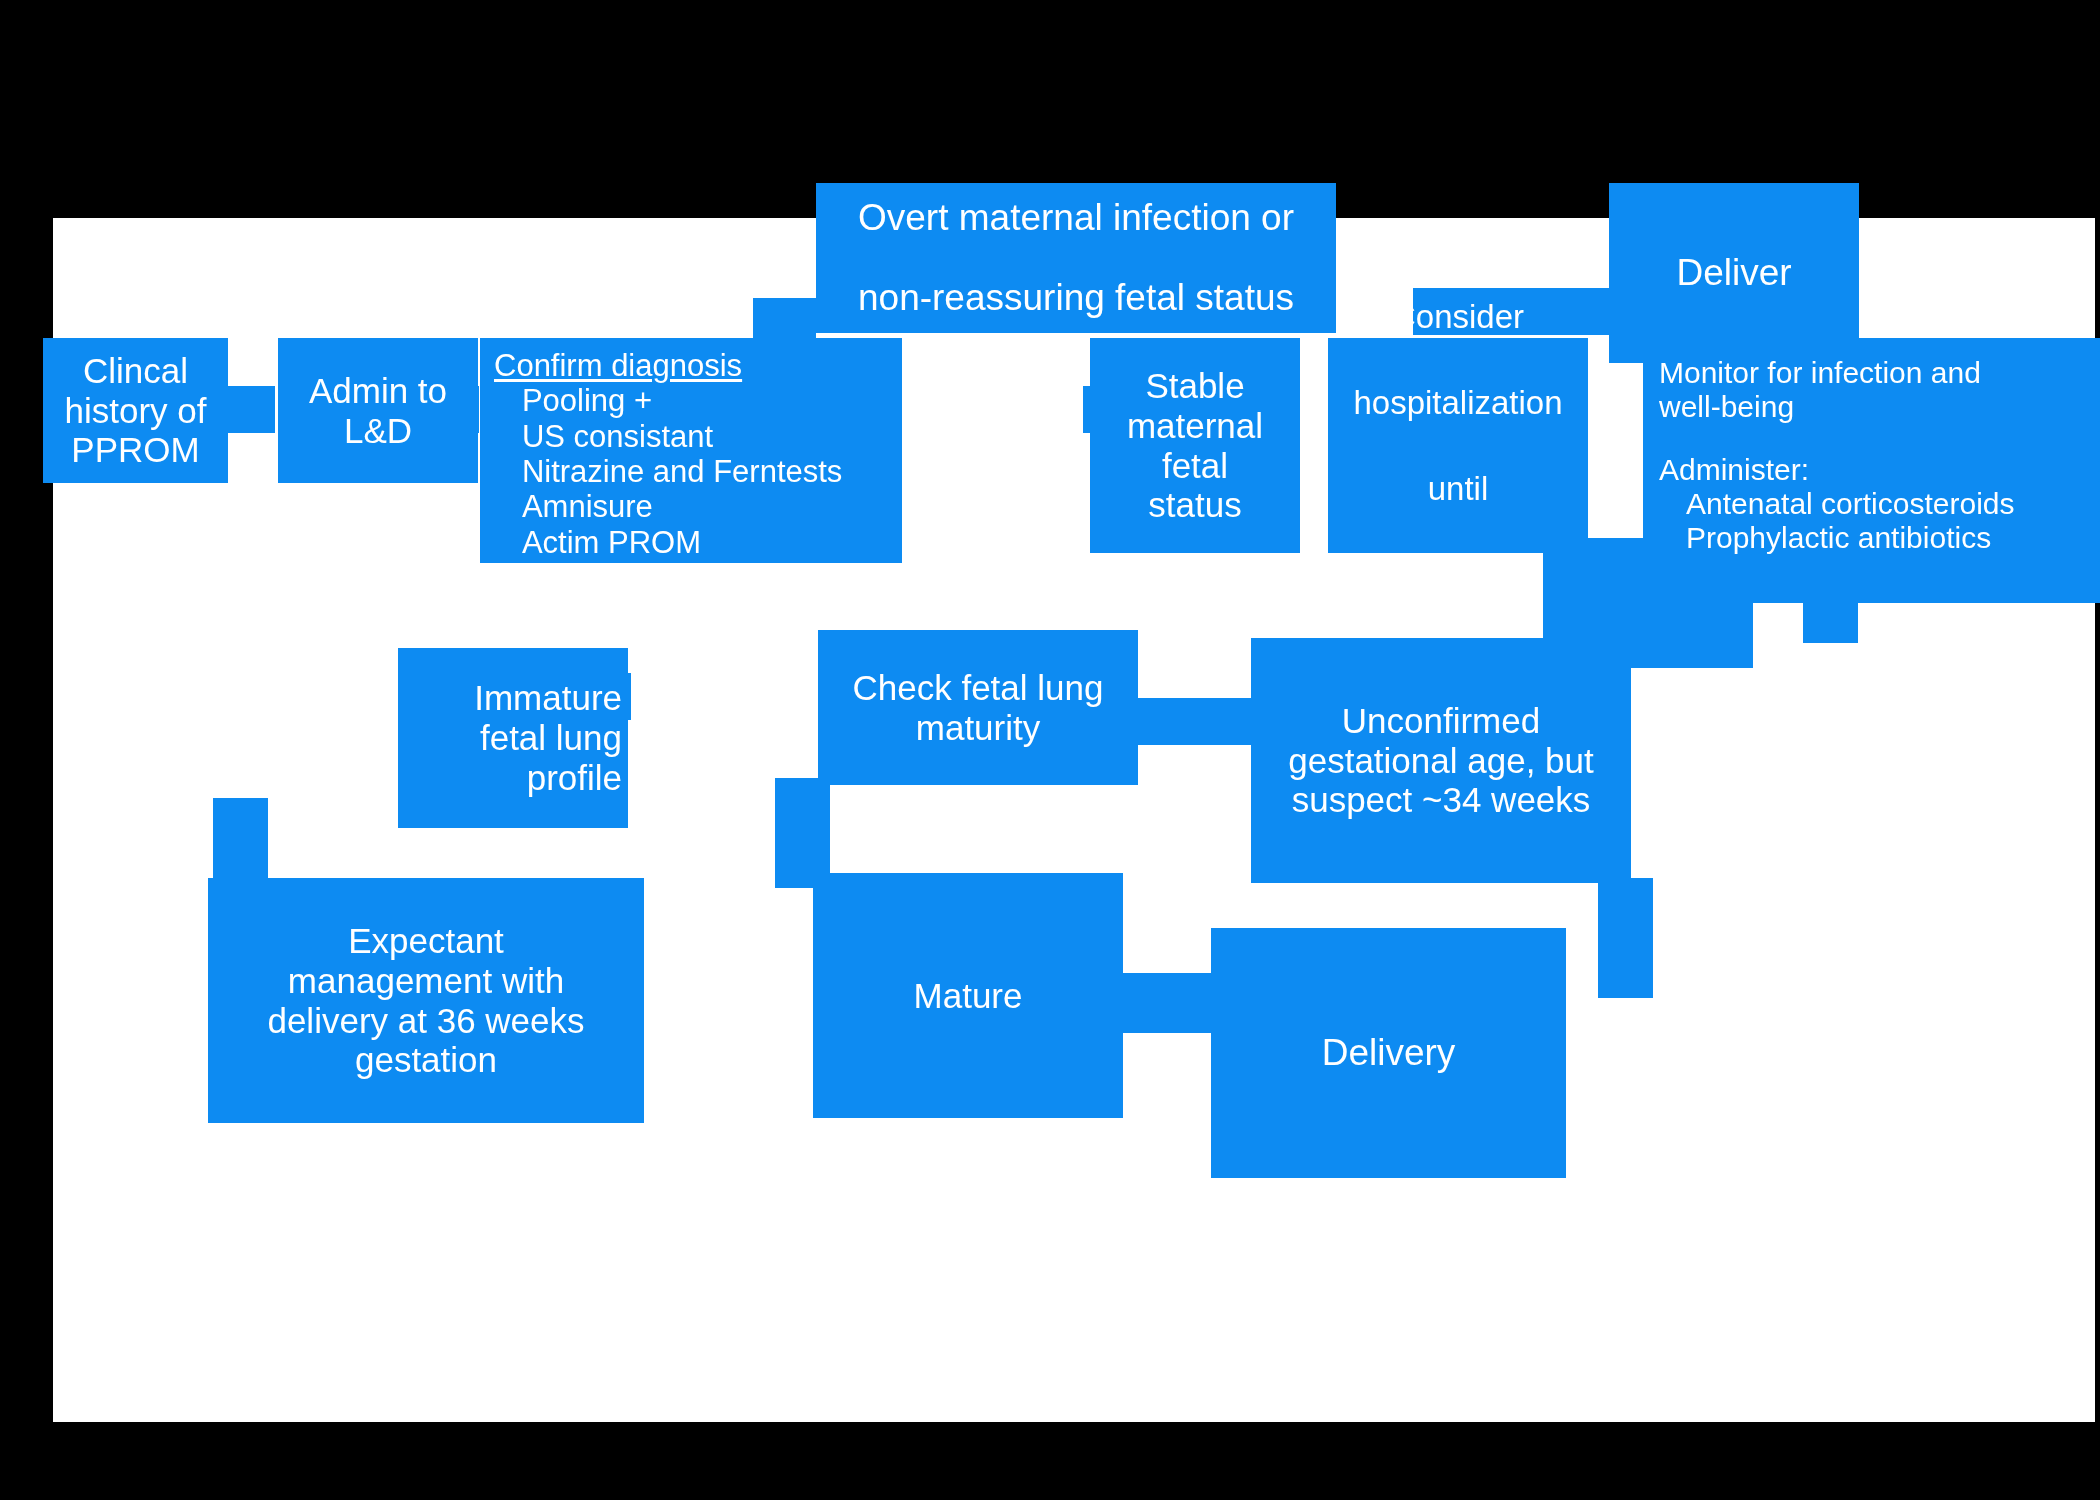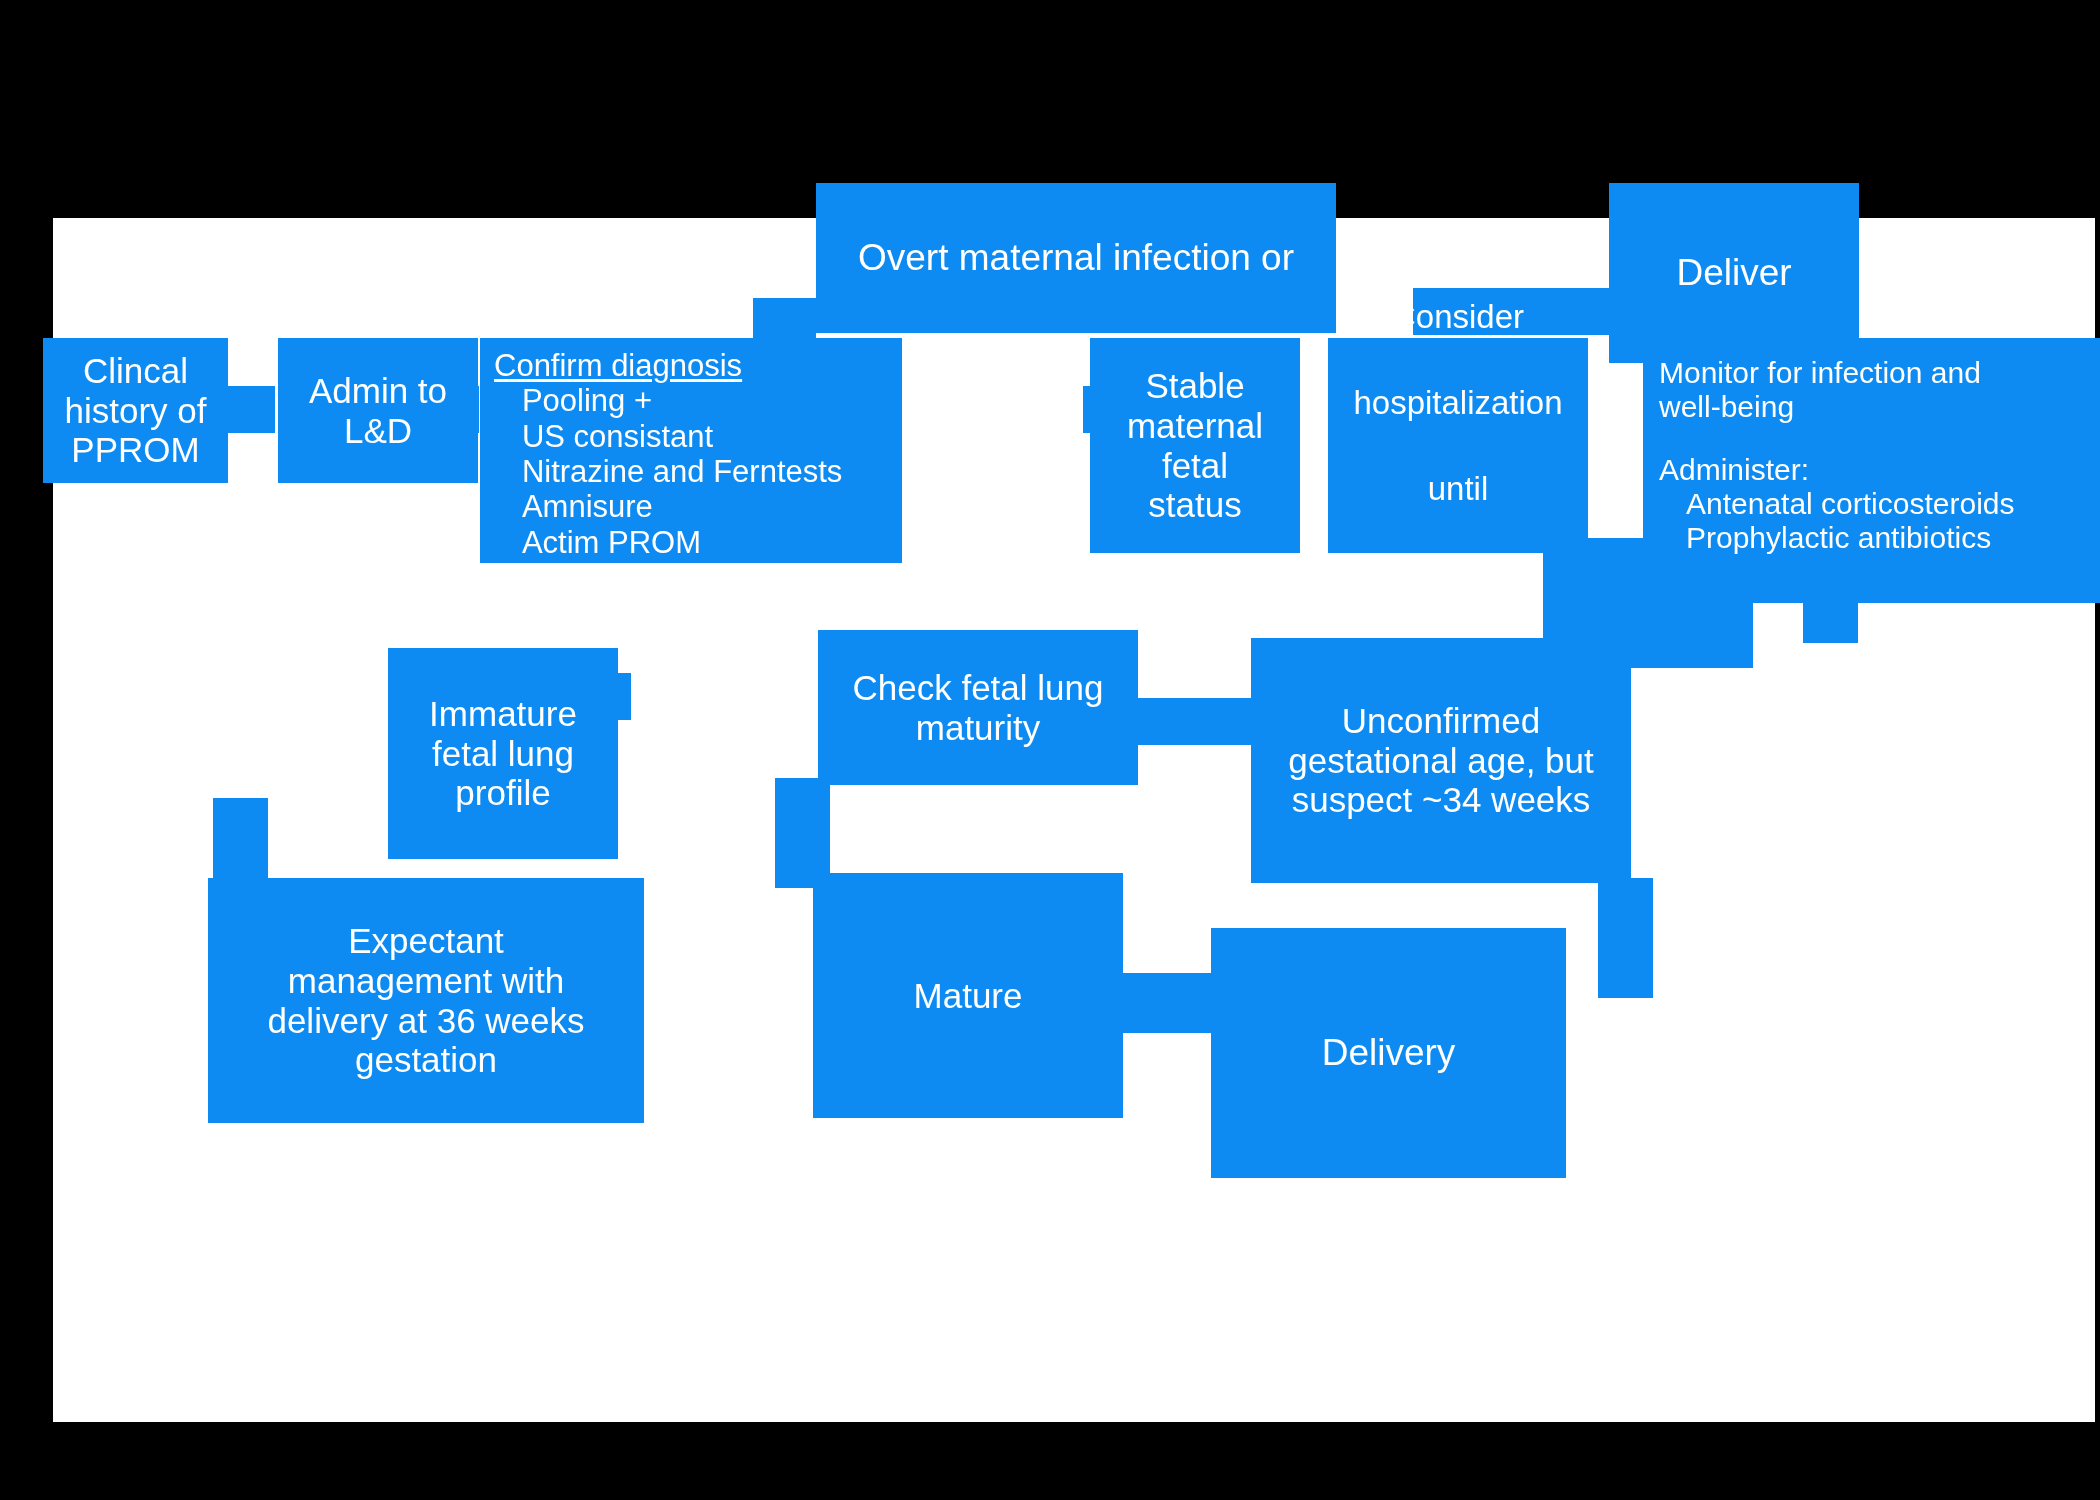--- a/index.html
+++ b/index.html
@@ -71,20 +71,21 @@
   <div class="conn" style="left:160px;top:580px;width:55px;height:88px;"></div>
 
   <div class="conn" style="left:722px;top:560px;width:55px;height:110px;"></div>
 
   <div class="conn" style="left:792px;top:755px;width:475px;height:60px;"></div>
 
   <div class="conn" style="left:1545px;top:660px;width:55px;height:120px;"></div>
 
   <div class="node" style="left:763px;top:-35px;width:520px;height:150px;font-size:37px;gap:38px;">
     <span class="ln">Overt maternal infection or</span>
+    <span class="ln">non-reassuring fetal status</span>
   </div>
 
   <div class="node" style="left:1556px;top:-35px;width:250px;height:180px;font-size:37px;">
     <span class="ln">Deliver</span>
   </div>
 
   <div class="node" style="left:-10px;top:120px;width:185px;height:145px;font-size:35px;">
     <span class="ln">Clincal</span>
     <span class="ln">history of</span>
     <span class="ln">PPROM</span>
@@ -121,21 +122,21 @@
 
   <div class="node left" style="left:1590px;top:120px;width:460px;height:265px;font-size:30px;justify-content:flex-start;padding-top:18px;padding-left:16px;">
     <span class="ln">Monitor for infection and</span>
     <span class="ln">well-being</span>
     <span class="spacer"></span>
     <span class="ln">Administer:</span>
     <span class="ln indent">Antenatal corticosteroids</span>
     <span class="ln indent">Prophylactic antibiotics</span>
   </div>
 
-  <div class="node" style="left:335px;top:430px;width:230px;height:211px;font-size:35px;">
+  <div class="node" style="left:345px;top:430px;width:230px;height:180px;font-size:35px;align-items:flex-end;">
     <span class="ln">Immature</span>
     <span class="ln">fetal lung</span>
     <span class="ln">profile</span>
   </div>
 
   <div class="node" style="left:765px;top:412px;width:320px;height:155px;font-size:35px;">
     <span class="ln">Check fetal lung</span>
     <span class="ln">maturity</span>
   </div>
 

